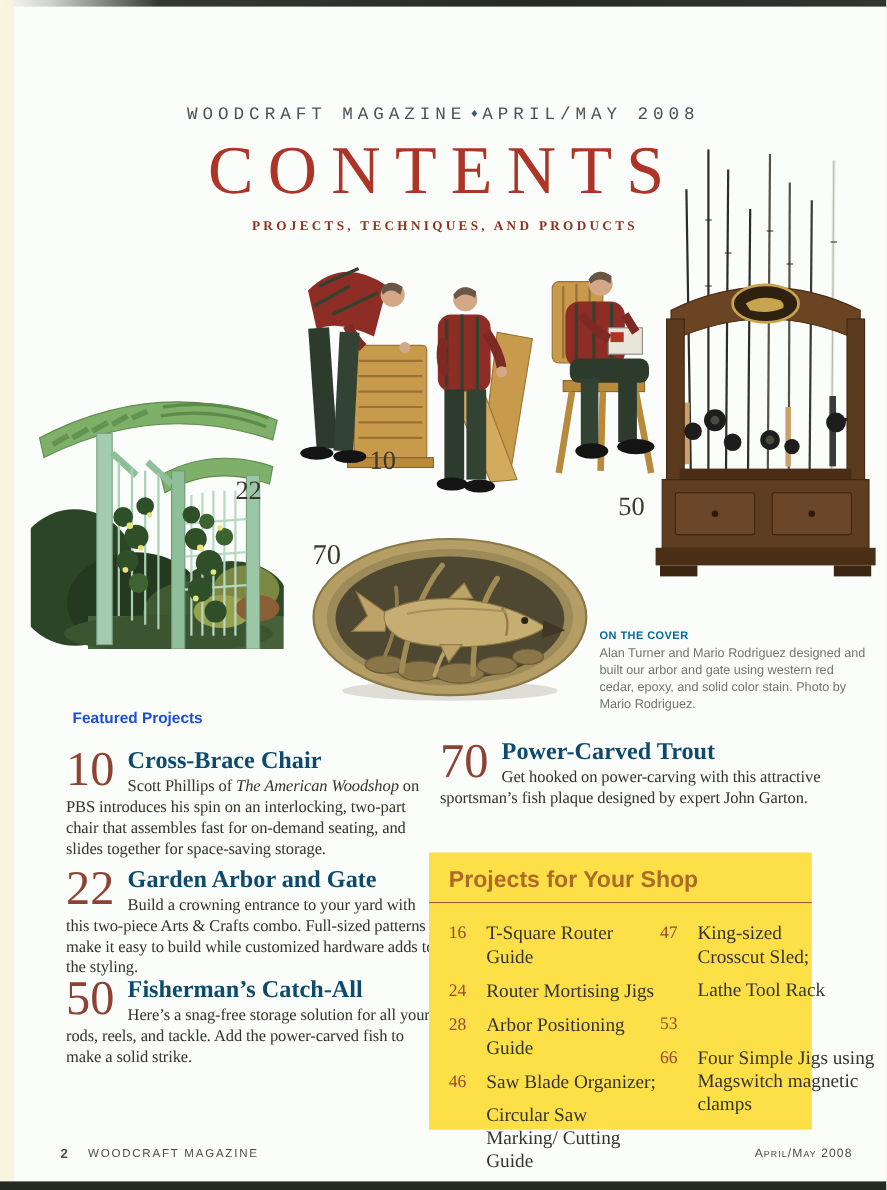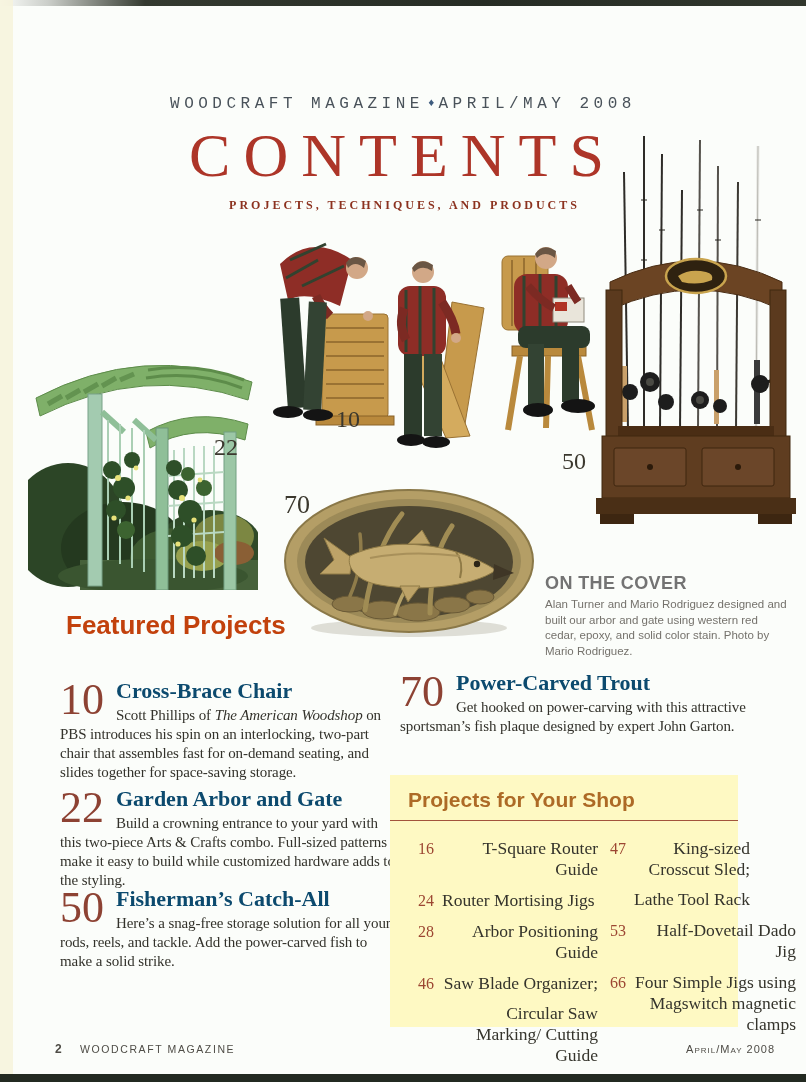--- a/index.html
+++ b/index.html
@@ -15,33 +15,33 @@
      font-size:16px;letter-spacing:4.5px;color:#49525a;white-space:nowrap;font-family:Liberation Mono, monospace;}
   .masthead .diamond{font-size:11px;color:#3e5c7e;letter-spacing:0;padding:0 4px;vertical-align:2px;}
   .contents-title{position:absolute;top:120px;left:0;right:0;text-align:center;
      font-size:62px;letter-spacing:13px;color:#ad3528;font-weight:400;}
   .subtitle{position:absolute;top:198px;left:0;right:0;text-align:center;
      font-size:12px;font-weight:bold;letter-spacing:3px;padding-left:3px;color:#8c321f;}
   
   .photo-label{position:absolute;font-size:24px;color:#3b382e;font-family:"Liberation Serif","DejaVu Serif",serif;}
   
   .on-cover{position:absolute;left:545px;top:573px;width:245px;font-family:"Liberation Sans","DejaVu Sans",sans-serif;}
-  .on-cover h4{margin:0 0 3px;font-size:18px;letter-spacing:.4px;color:#737373;}
+  .on-cover h4{margin:0 0 3px;font-size:10px;letter-spacing:.4px;color:#0369a1;}
   .on-cover p{margin:0;font-size:11.5px;line-height:15.5px;color:#75726c;}
   
-  .featured-heading{position:absolute;left:66px;top:610px;margin:0;
-     font-family:"Liberation Sans","DejaVu Sans",sans-serif;font-size:26px;color:#c2410c;}
+  .featured-heading{position:absolute;left:66px;top:644px;margin:0;
+     font-family:"Liberation Sans","DejaVu Sans",sans-serif;font-size:14px;color:#1d4ed8;}
   .feat-item{position:absolute;width:340px;color:#33322b;}
   .feat-item.right{width:352px;}
   .feat-num{float:left;width:56px;font-size:44px;line-height:44px;color:#8d4233;}
   .feat-title{margin:0;font-size:22px;line-height:26px;font-weight:700;color:#0c4a6e;}
   .feat-body{margin:2px 0 0;font-size:15px;line-height:19px;letter-spacing:-0.1px;}
   .feat-body i{font-style:italic;}
   
-  .shop-box{position:absolute;left:390px;top:775px;width:348px;height:252px;background:#fef9c3;text-align:right;}
+  .shop-box{position:absolute;left:390px;top:775px;width:348px;height:252px;background:#fde047;}
   .shop-heading{position:absolute;left:18px;top:13px;margin:0;
      font-family:"Liberation Sans","DejaVu Sans",sans-serif;font-size:21px;color:#ad6a26;}
   .shop-rule{position:absolute;left:0;right:0;top:45px;border-top:1.5px solid #a2543c;height:0;}
   .shop-col{position:absolute;top:63px;}
   .shop-col.left{left:18px;width:190px;}
   .shop-col.right{left:210px;width:196px;}
   .shop-entry{display:flex;gap:8px;margin-bottom:10px;}
   .shop-num{flex:none;width:26px;font-size:16px;line-height:21px;color:#9c4632;}
   .shop-text{font-size:17.5px;line-height:21px;color:#35342c;}
   .shop-text .narrow{display:inline-block;max-width:112px;}
@@ -336,21 +336,20 @@
       </div>
     </div>
 
     <div class="shop-col right">
       <div class="shop-entry">
         <span class="shop-num">47</span>
         <span class="shop-text"><span class="narrow">King-sized Crosscut Sled;</span><p class="shop-sub">Lathe Tool Rack</p></span>
       </div>
       <div class="shop-entry">
         <span class="shop-num">53</span>
-        <span class="shop-text">Half-Dovetail Dado Jig</span>
       </div>
       <div class="shop-entry">
         <span class="shop-num">66</span>
         <span class="shop-text">Four Simple Jigs using Magswitch magnetic clamps</span>
       </div>
     </div>
   </div>
 
   <div class="footer">
     <span class="pageno">2</span>

